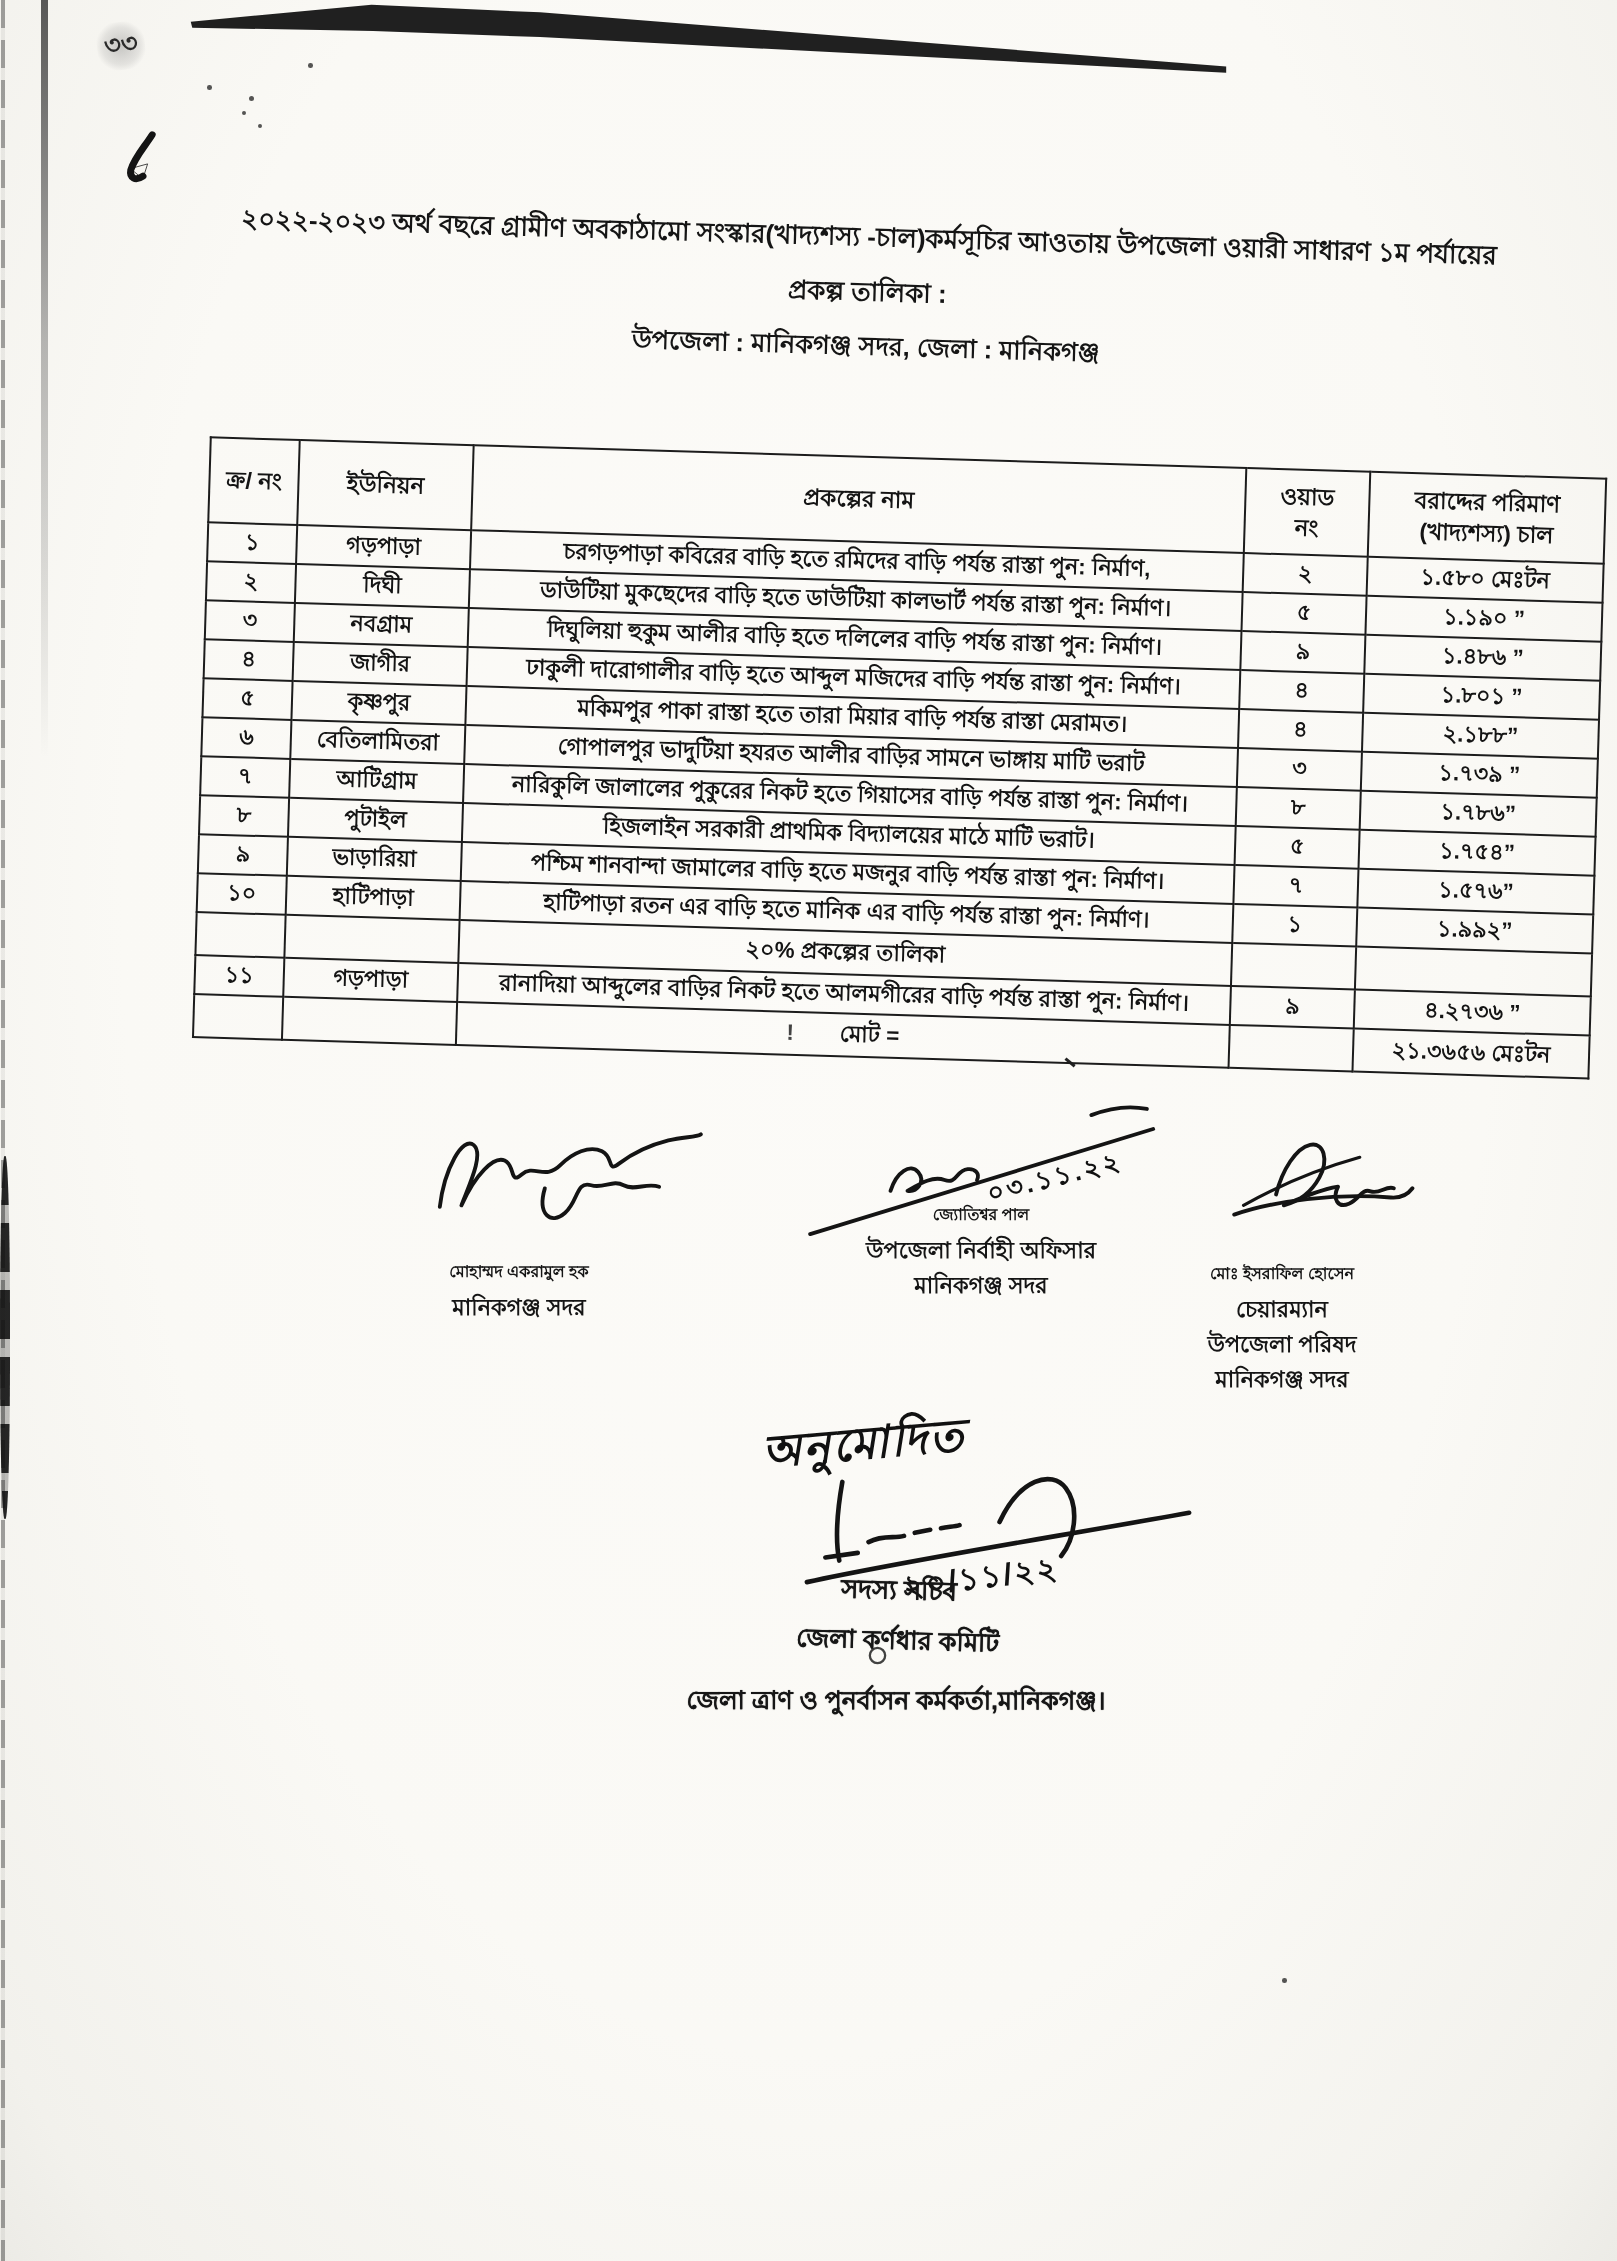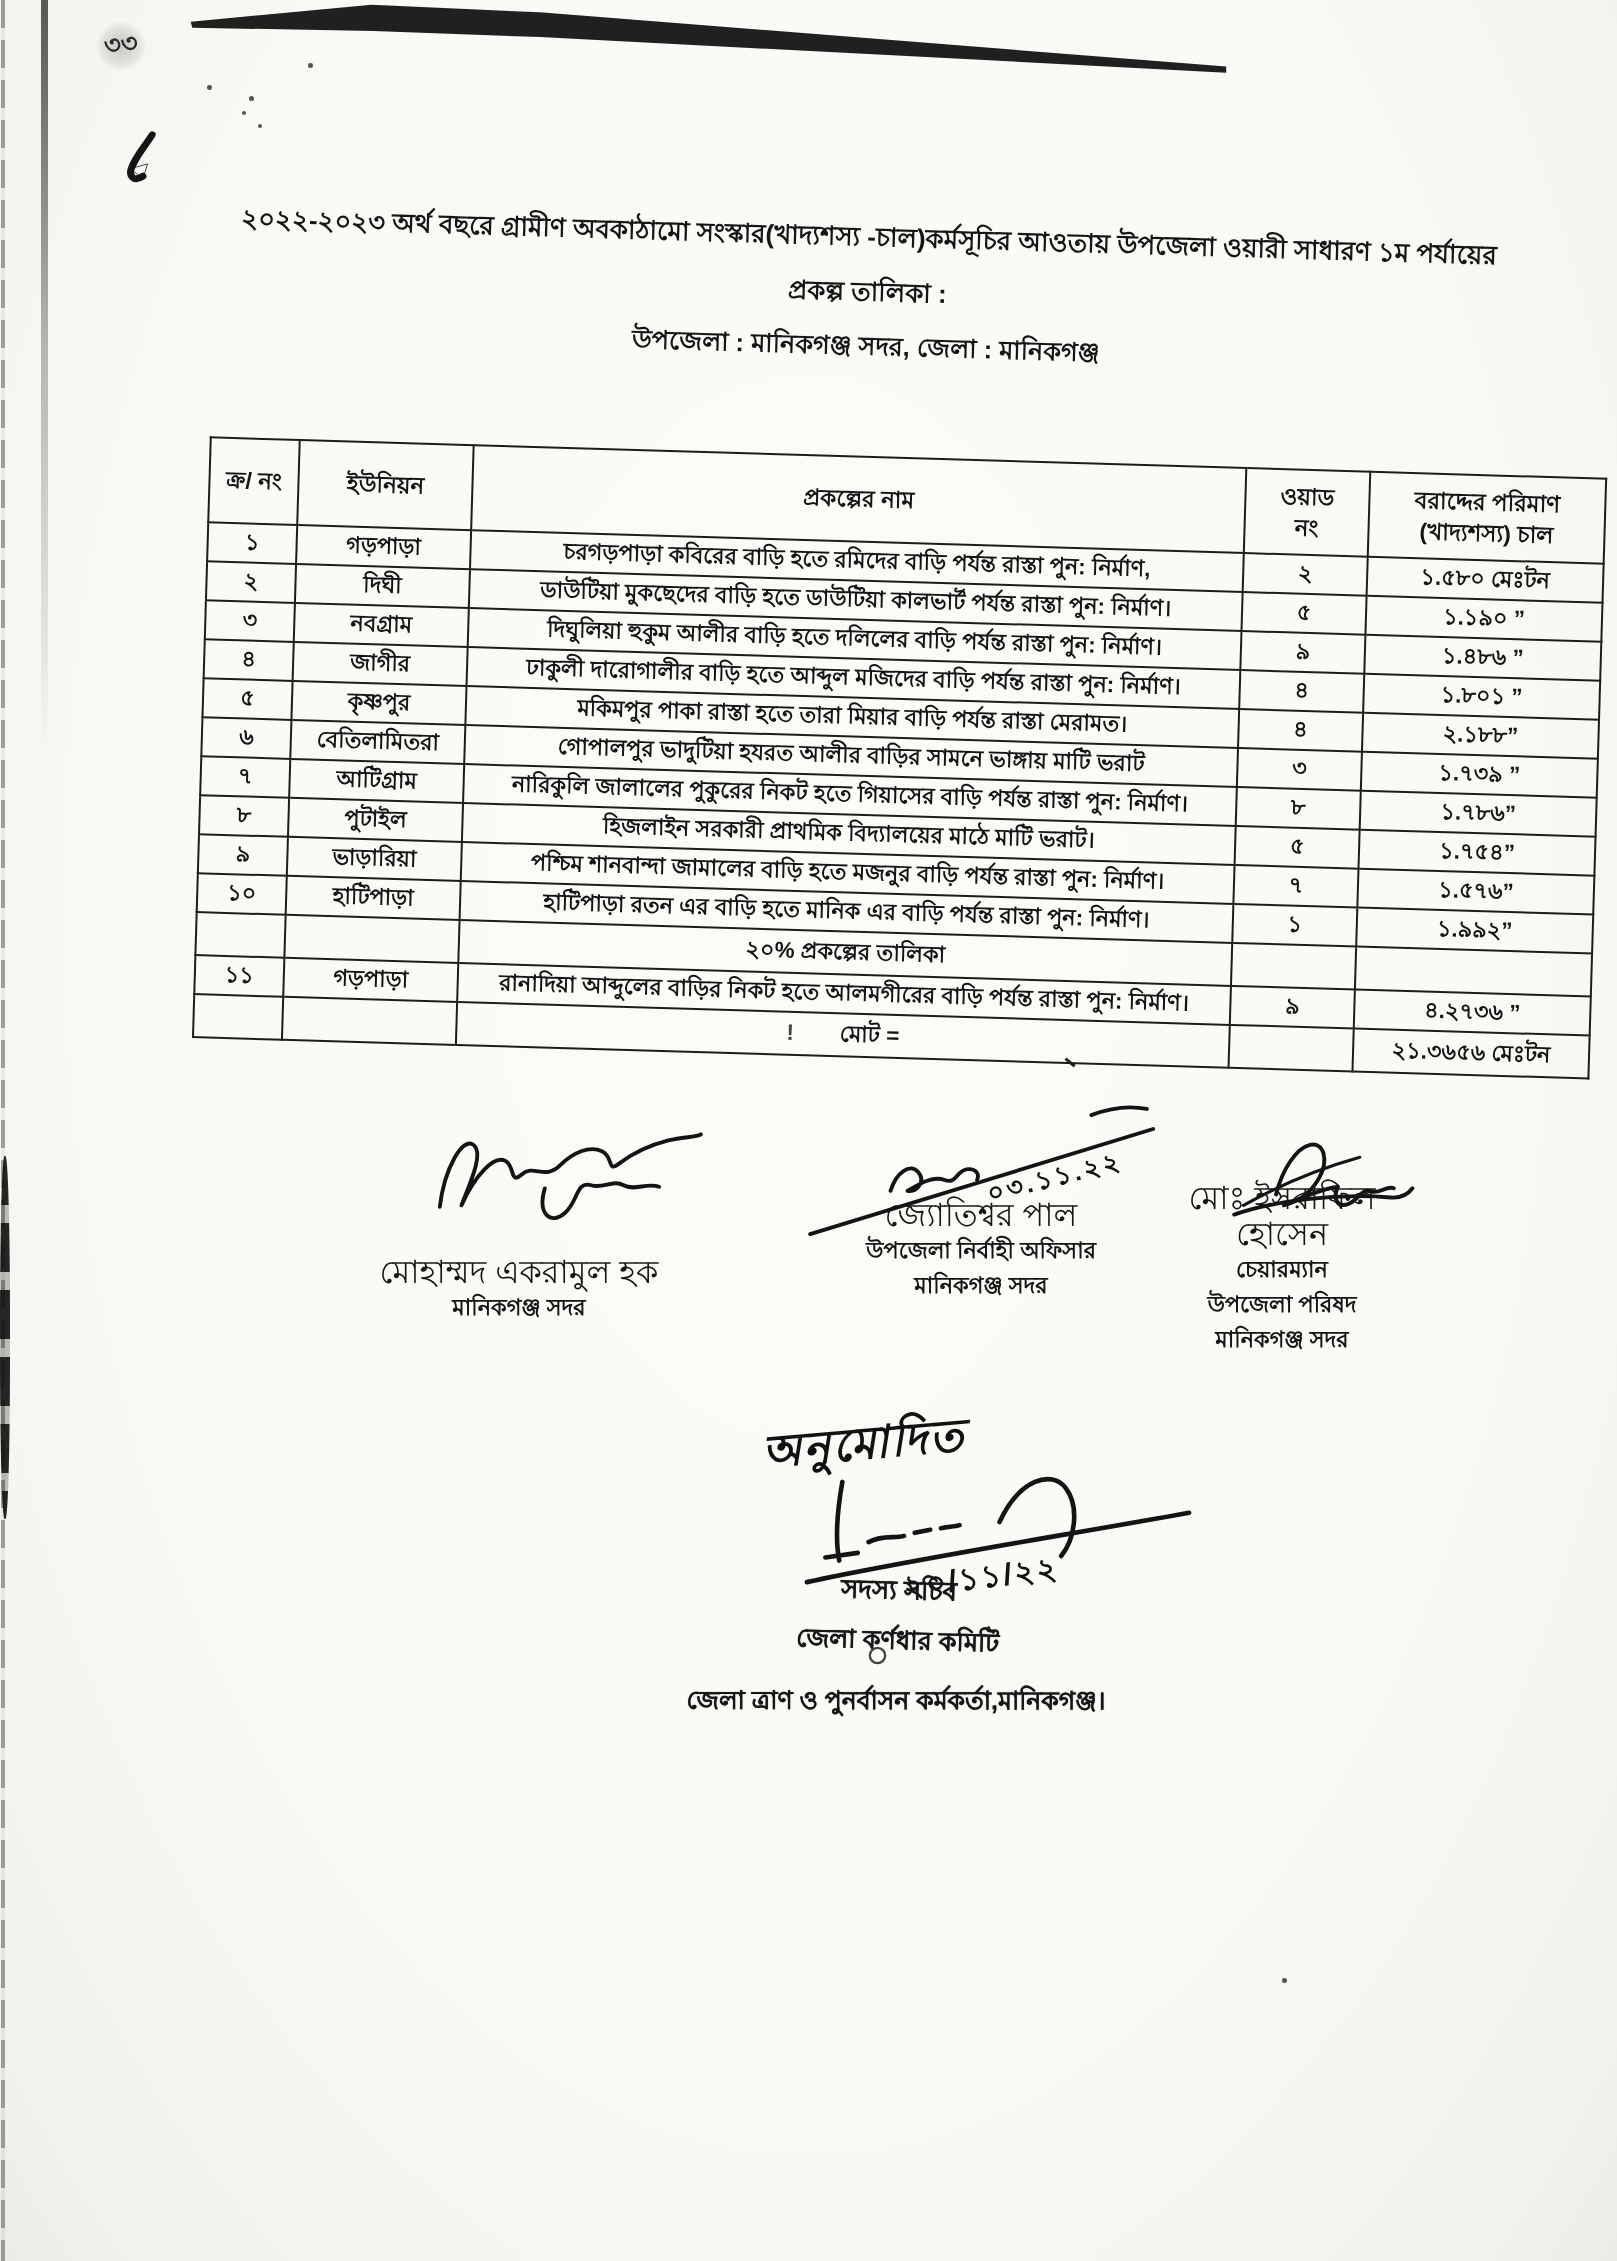--- a/index.html
+++ b/index.html
@@ -47,21 +47,21 @@
     font-size:22.4px;font-weight:600;color:#141414;
     text-align:center;vertical-align:middle;overflow:hidden;white-space:nowrap;
   }
   table.grid th{font-size:23px;font-weight:700;line-height:31px;}
   td.proj{text-align:left;padding-left:10.8px;}
   td.right{text-align:right;padding-right:135px;}
   .stray{display:inline-block;margin-right:46px;font-weight:600;opacity:.8;}
 
   
   .sig-block{position:absolute;text-align:center;}
-  .sig-name{font-size:32px;font-weight:400;line-height:36px;}
+  .sig-name{font-size:16px;font-weight:700;line-height:36px;}
   .sig-line{font-size:22.4px;font-weight:600;line-height:35px;}
   .hand{position:absolute;font-weight:700;color:#111;}
   .hand-date-mid{font-size:25.5px;transform:rotate(-14deg);letter-spacing:3.1px;}
   .hand-approved{font-size:45px;transform:rotate(-5deg);letter-spacing:2.3px;font-style:italic;}
   .hand-date-approve{font-size:31px;transform:rotate(-7deg);letter-spacing:2.3px;}
 
   
   .stamp{position:absolute;left:681px;top:1570px;width:433px;text-align:center;
     transform:rotate(1.6deg);color:#161616;}
   .stamp-1{font-size:26px;font-weight:700;text-shadow:0 0 0.8px #222;}
@@ -239,21 +239,21 @@
   <div class="sig-name">জ্যোতিশ্বর পাল</div>
   <div class="sig-line">উপজেলা নির্বাহী অফিসার</div>
   <div class="sig-line">মানিকগঞ্জ সদর</div>
 </div>
 
 <svg class="stroke" style="left:1228px;top:1134px;width:186px;height:93px" viewBox="0 0 240 120">
   <path d="M62,78 C70,46 88,18 106,14 C124,10 130,34 118,56 C106,78 88,88 72,92 C96,82 118,72 142,68 C134,84 142,96 156,90 C170,84 172,70 184,74 C196,78 204,66 214,70" stroke-width="5"></path>
   <path d="M8,104 C60,86 140,76 210,82 C222,83 232,78 238,70" stroke-width="5"></path>
   <path d="M20,92 C70,64 120,44 170,30" stroke-width="4"></path>
 </svg>
-<div class="sig-block" style="left:1143px;top:1180px;width:278px">
+<div class="sig-block" style="left:1143px;top:1256px;width:278px">
   <div class="sig-name">মোঃ ইসরাফিল হোসেন</div>
   <div class="sig-line">চেয়ারম্যান</div>
   <div class="sig-line">উপজেলা পরিষদ</div>
   <div class="sig-line">মানিকগঞ্জ সদর</div>
 </div>
 
 <span class="hand hand-approved" style="left:762px;top:1409px">অনুমোদিত</span>
 
 <svg class="stroke" style="left:797px;top:1465px;width:402px;height:131px" viewBox="0 0 520 170">
   <path d="M58,22 C52,56 48,94 54,124 M36,120 L78,114" stroke-width="6"></path>

